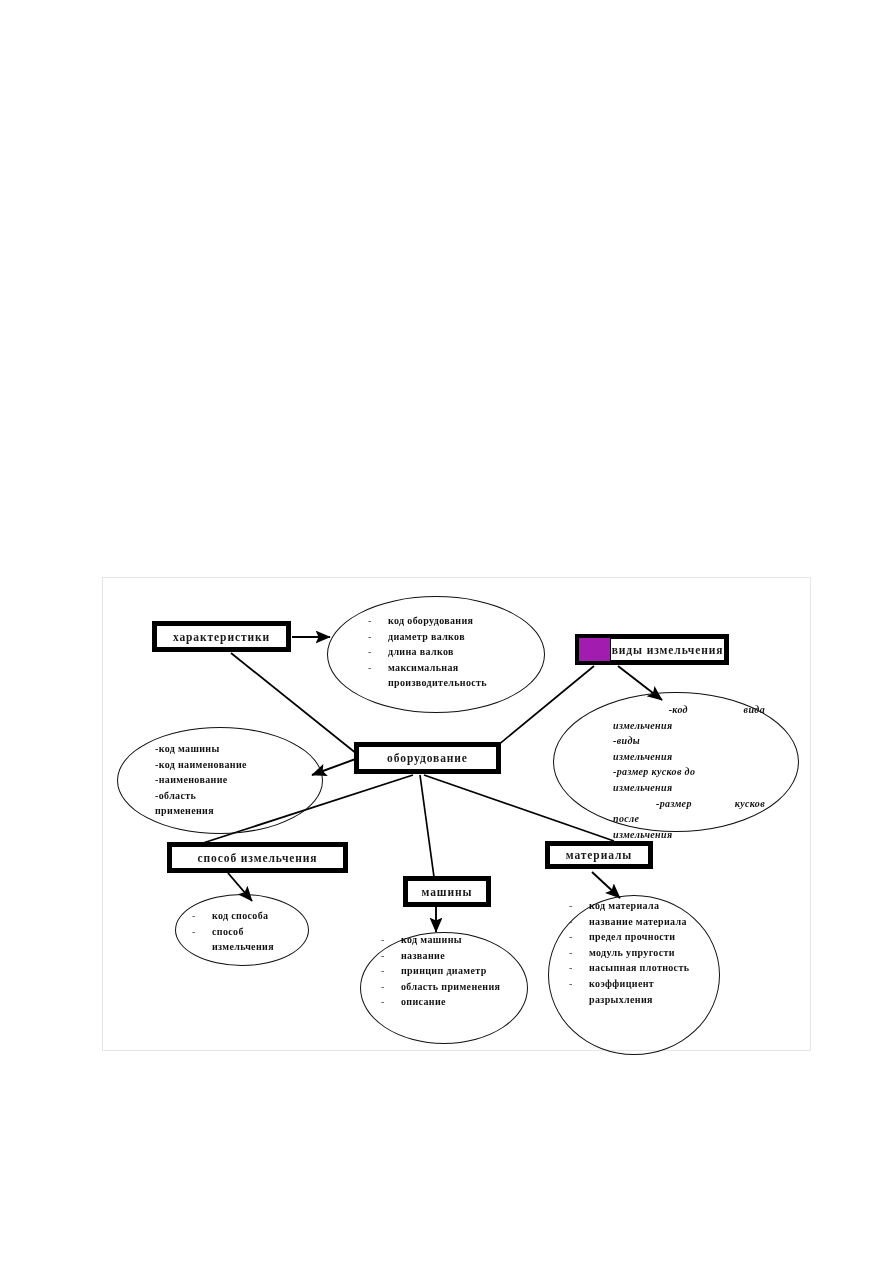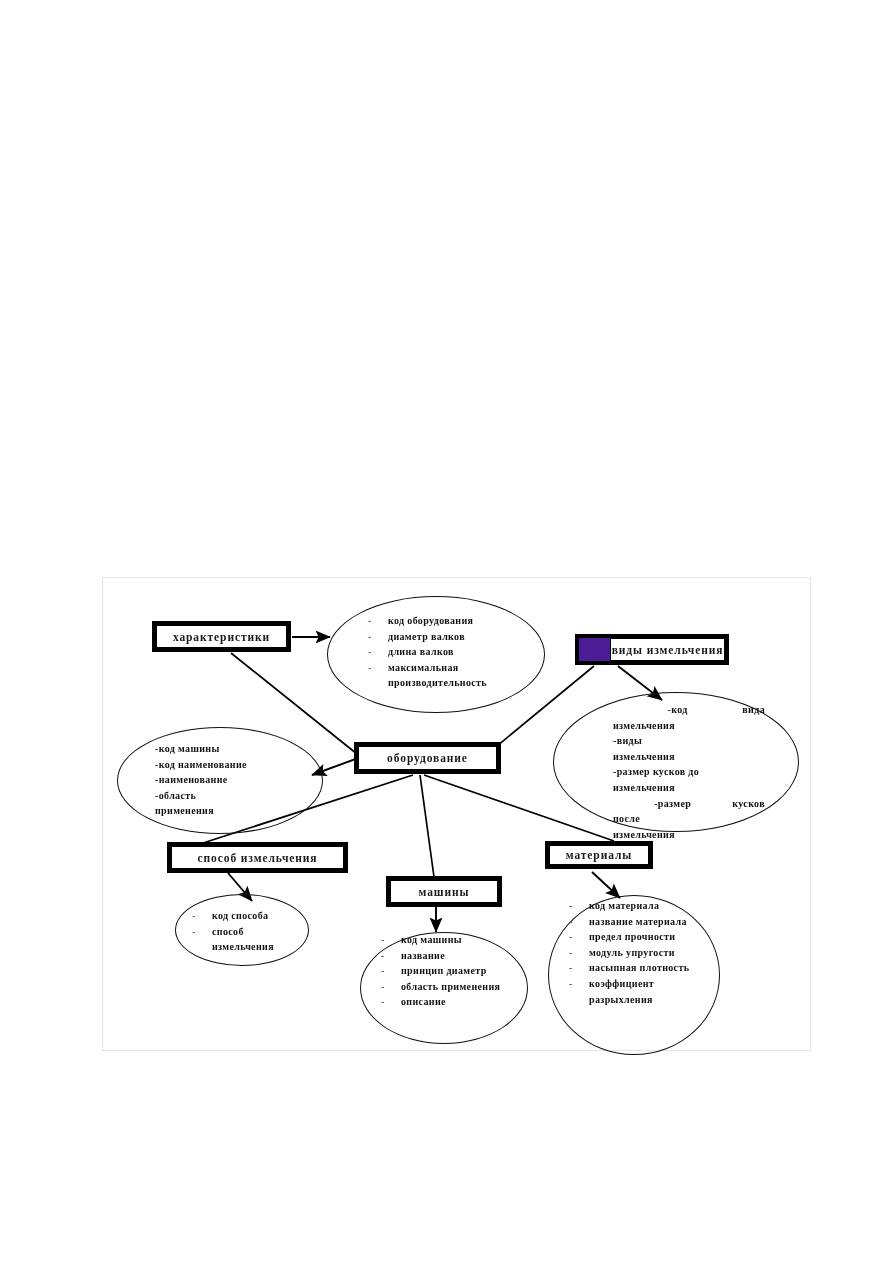--- a/index.html
+++ b/index.html
@@ -39,21 +39,21 @@
     left: 0; top: 0;
     width: 893px;
     height: 1263px;
     pointer-events: none;
   }
 
   
   .ent-box {
     position: absolute;
     box-sizing: border-box;
-    background: #4c1d95;
+    background: #a21caf;
     border: 4px solid #000000;
     display: flex;
     align-items: center;
     justify-content: flex-end;
   }
   .ent-box > .ent-inner {
     box-sizing: border-box;
     width: 100%;
     height: 100%;
     border: 1px solid #000000;
@@ -171,42 +171,42 @@
       <span class="ent-label">оборудование</span>
     </div>
   </div>
 
   <div class="ent-box" style="left:167px; top:842px; width:181px; height:31px;">
     <div class="ent-inner">
       <span class="ent-label">способ  измельчения</span>
     </div>
   </div>
 
-  <div class="ent-box" style="left:386px; top:876px; width:116px; height:31px;">
+  <div class="ent-box" style="left:403px; top:876px; width:88px; height:31px;">
     <div class="ent-inner">
       <span class="ent-label">машины</span>
     </div>
   </div>
 
   <div class="ent-box" style="left:545px; top:841px; width:108px; height:28px;">
     <div class="ent-inner">
       <span class="ent-label">материалы</span>
     </div>
   </div>
 
   <div class="attr-ellipse" style="left:327px; top:596px; width:218px; height:117px;"></div>
   <ul class="attr-list dashed" style="left:362px; top:613px; width:156px;">
     <li>код оборудования</li>
     <li>диаметр валков</li>
     <li>длина валков</li>
     <li>максимальная производительность</li>
   </ul>
 
   <div class="attr-ellipse" style="left:553px; top:692px; width:246px; height:140px;"></div>
-  <ul class="attr-list tight" style="left:613px; top:702px; width:152px;">
+  <ul class="attr-list tight" style="left:613px; top:702px; width:152px;font-style:italic;">
     <li class="lead justify-row">
       <span>-код</span>
       <span>вида</span>
     </li>
     <li class="lead">измельчения</li>
     <li class="lead">-виды</li>
     <li class="lead">измельчения</li>
     <li class="lead">-размер кусков до</li>
     <li class="lead">измельчения</li>
     <li class="lead justify-row">

